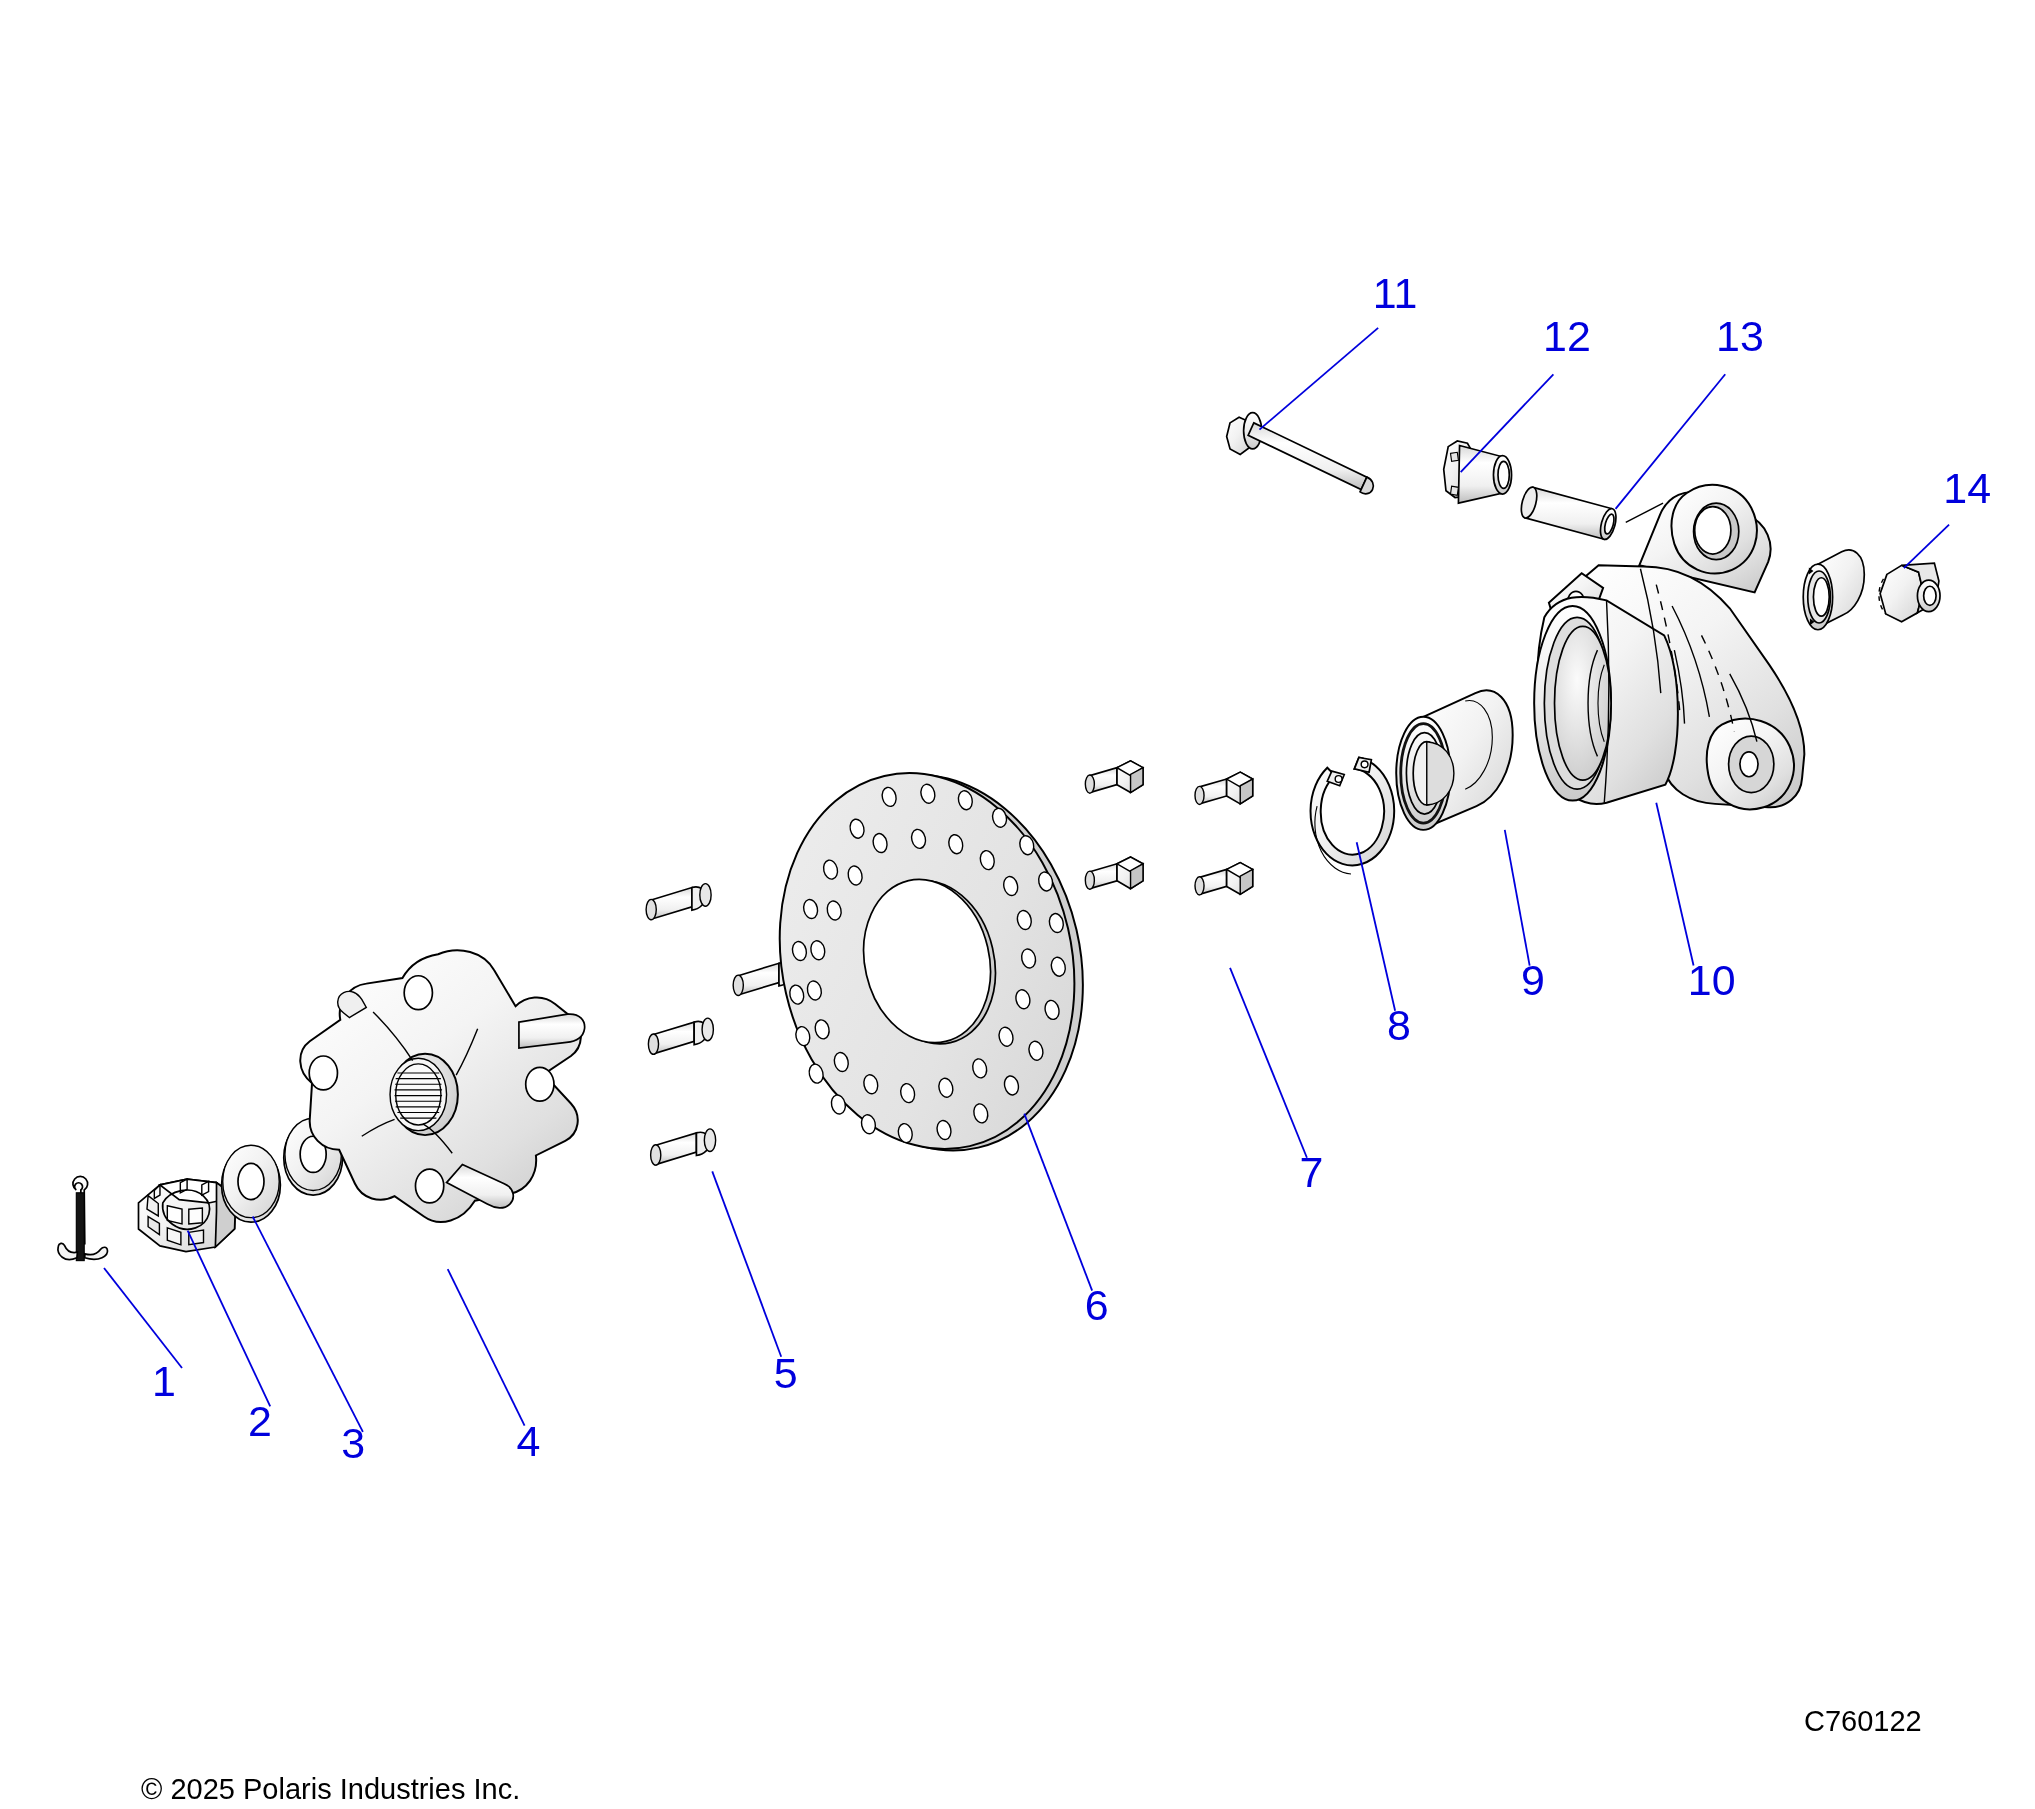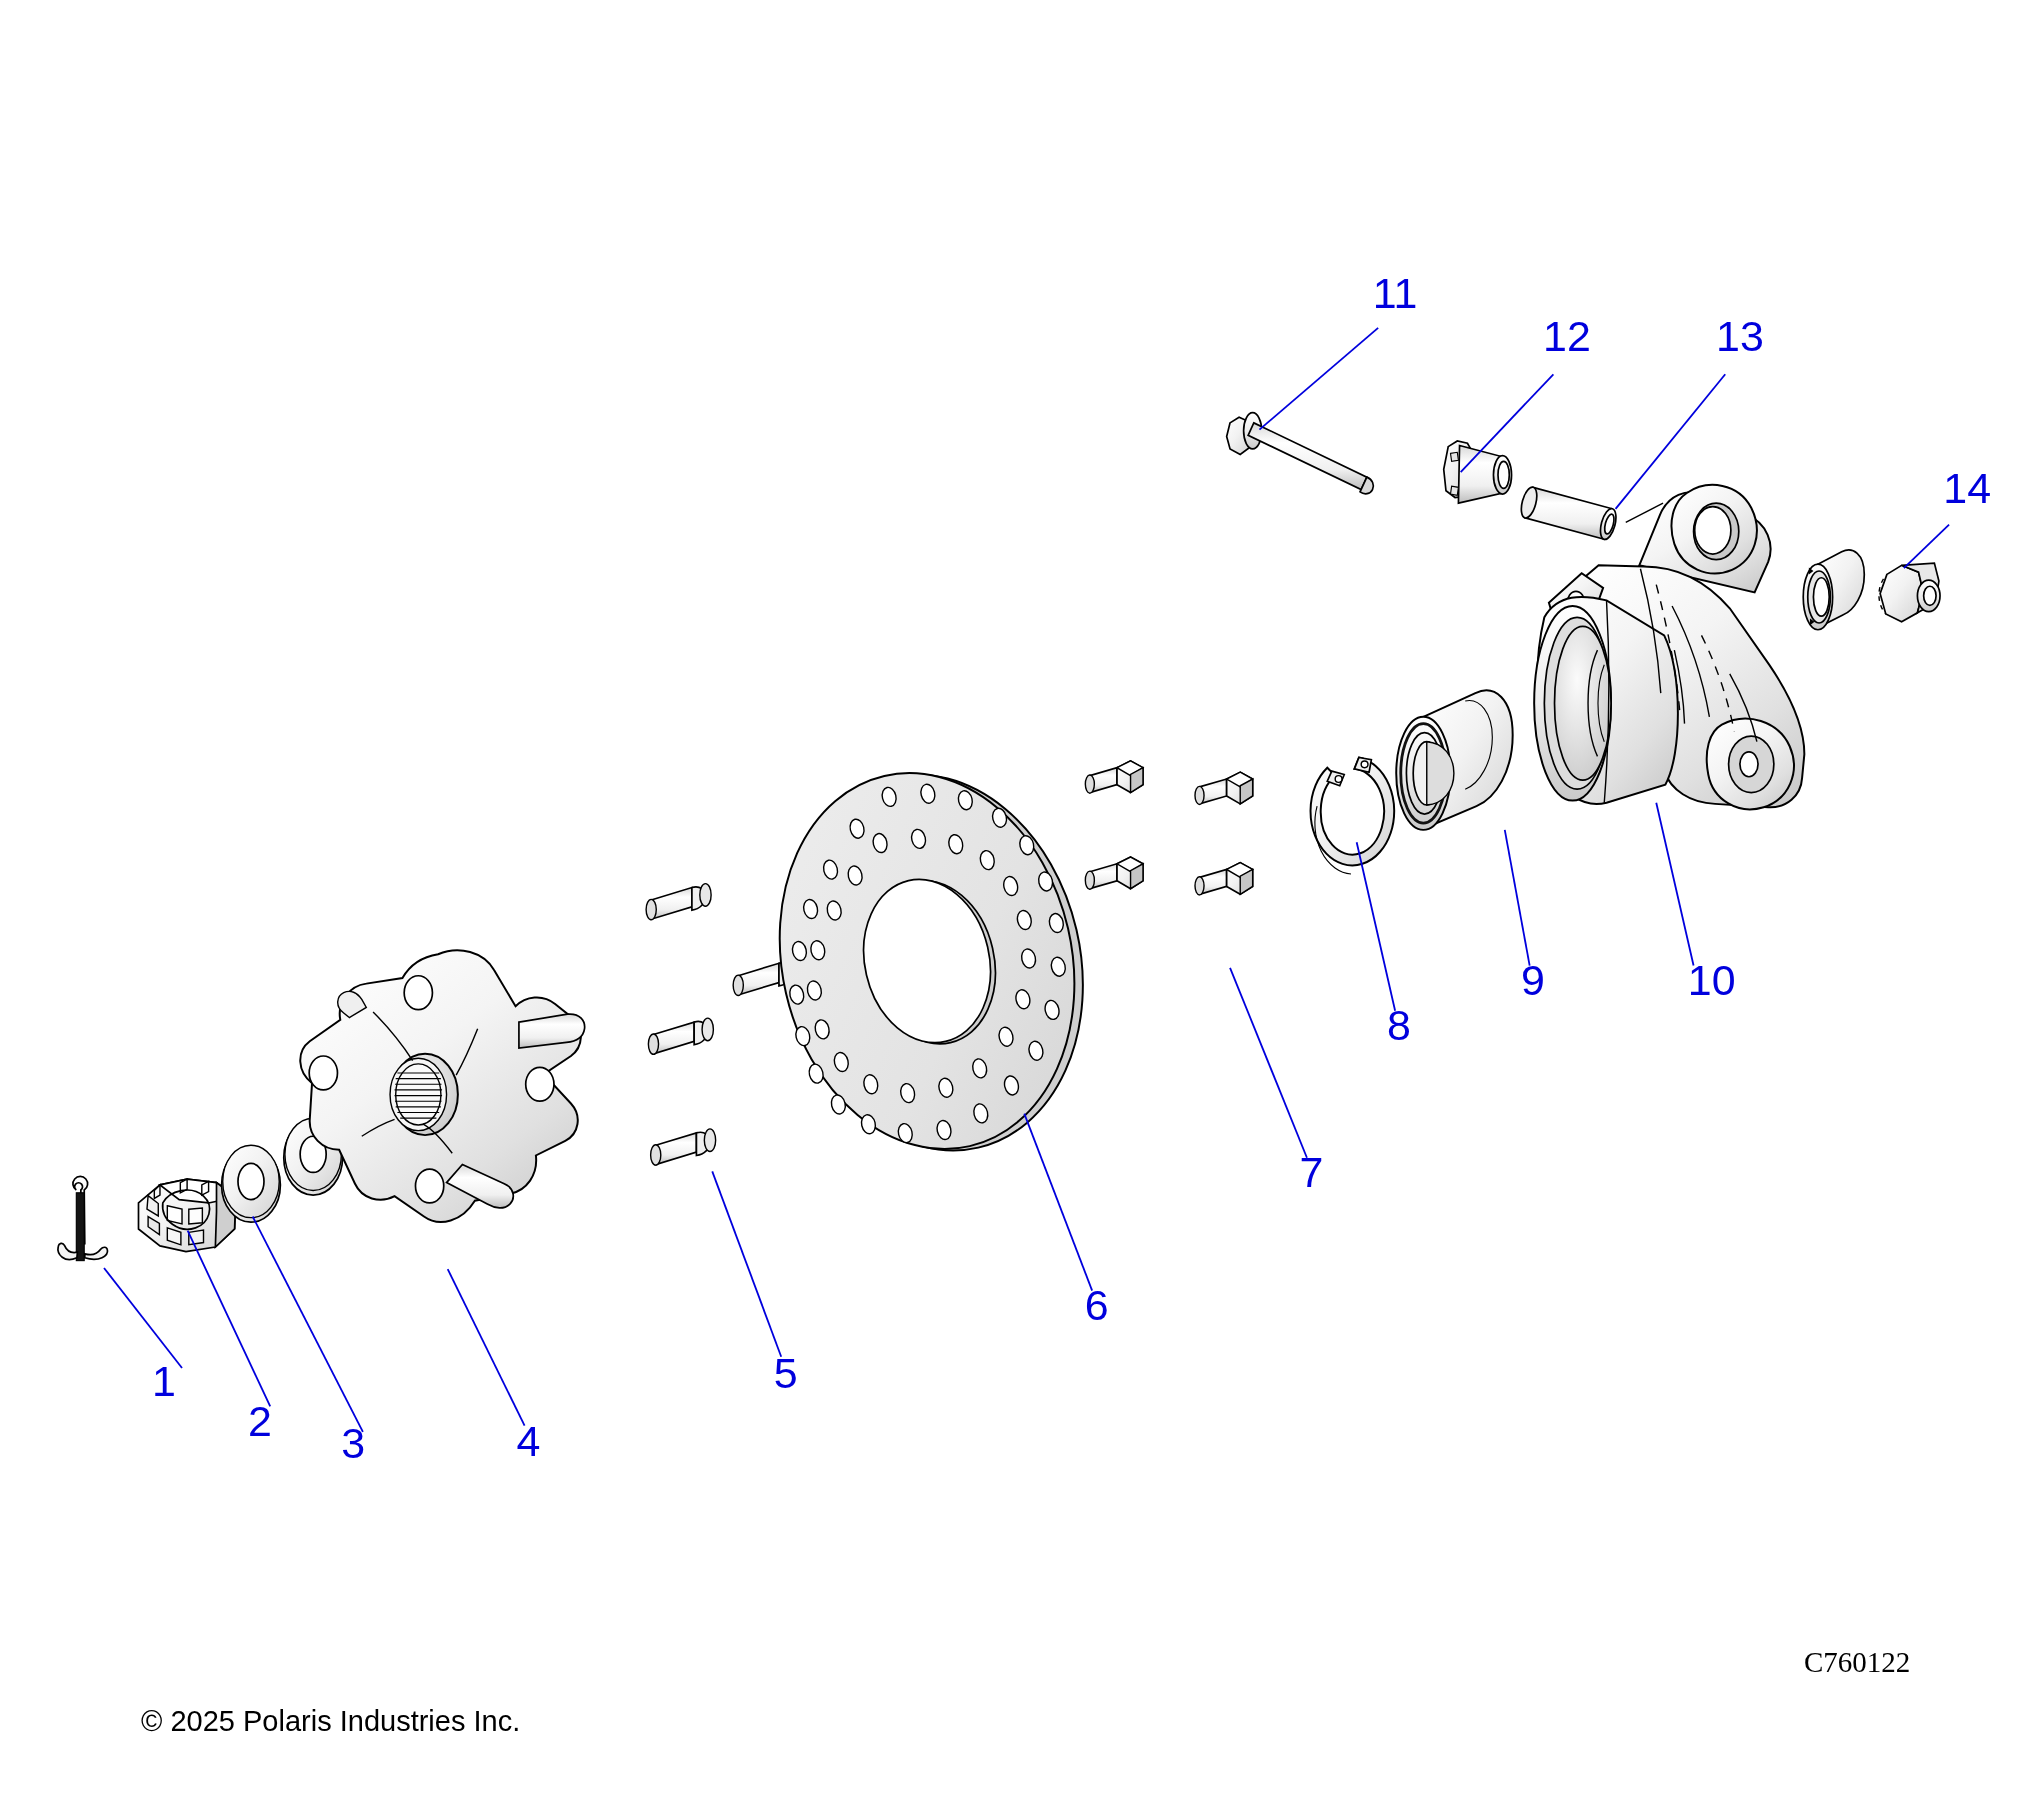--- a/index.html
+++ b/index.html
@@ -26,26 +26,25 @@
   }
   .footer-text {
     position: absolute;
     font-family: "Liberation Sans", sans-serif;
     font-size: 29px;
     color: #000000;
     white-space: nowrap;
   }
   #copyright-notice {
     left: 141px;
-    top: 1705px;
+    top: 1773px;
   }
   #drawing-number {
     left: 1804px;
-    top: 1646px;
-    font-family: Liberation Serif, serif;
+    top: 1705px;
   }
 </style>
 </head>
 <body>
 
 <div id="page">
 
   <svg id="diagram-svg" viewBox="0 0 3600 3200">
     <defs>
       <linearGradient id="gMetal" x1="0" y1="0" x2="1" y2="1">

